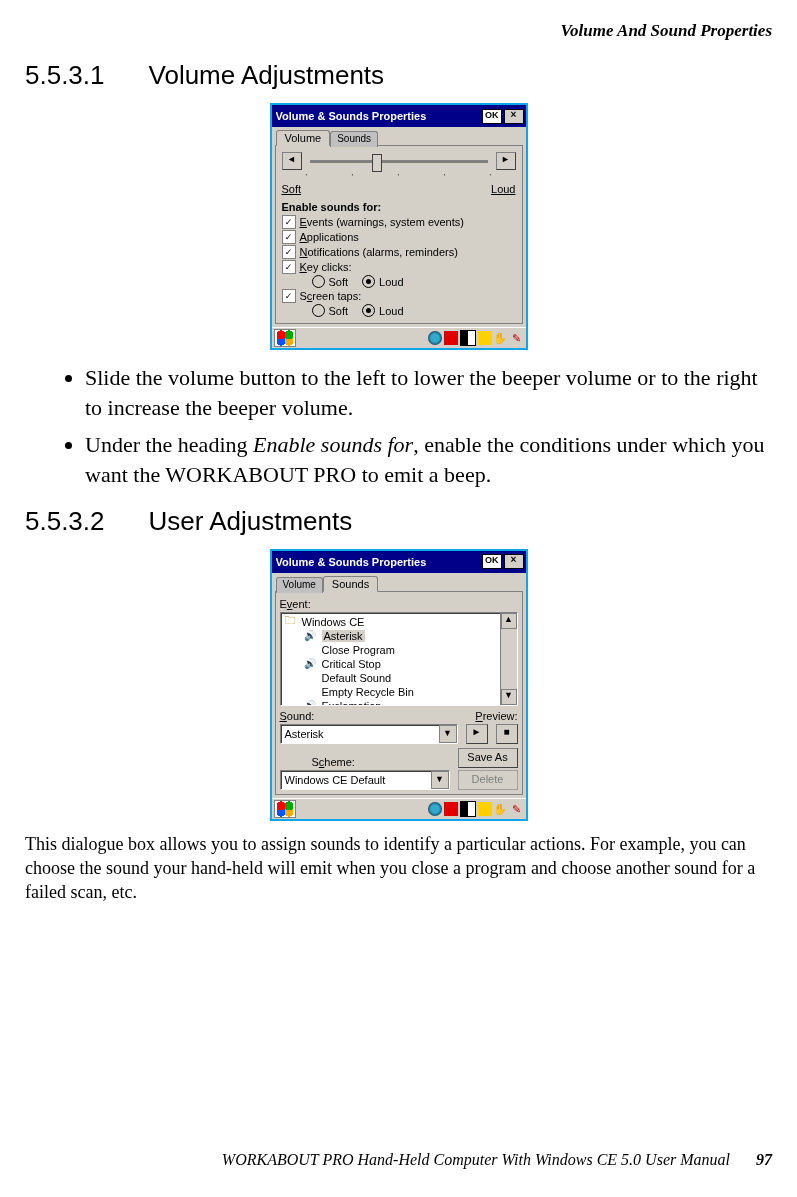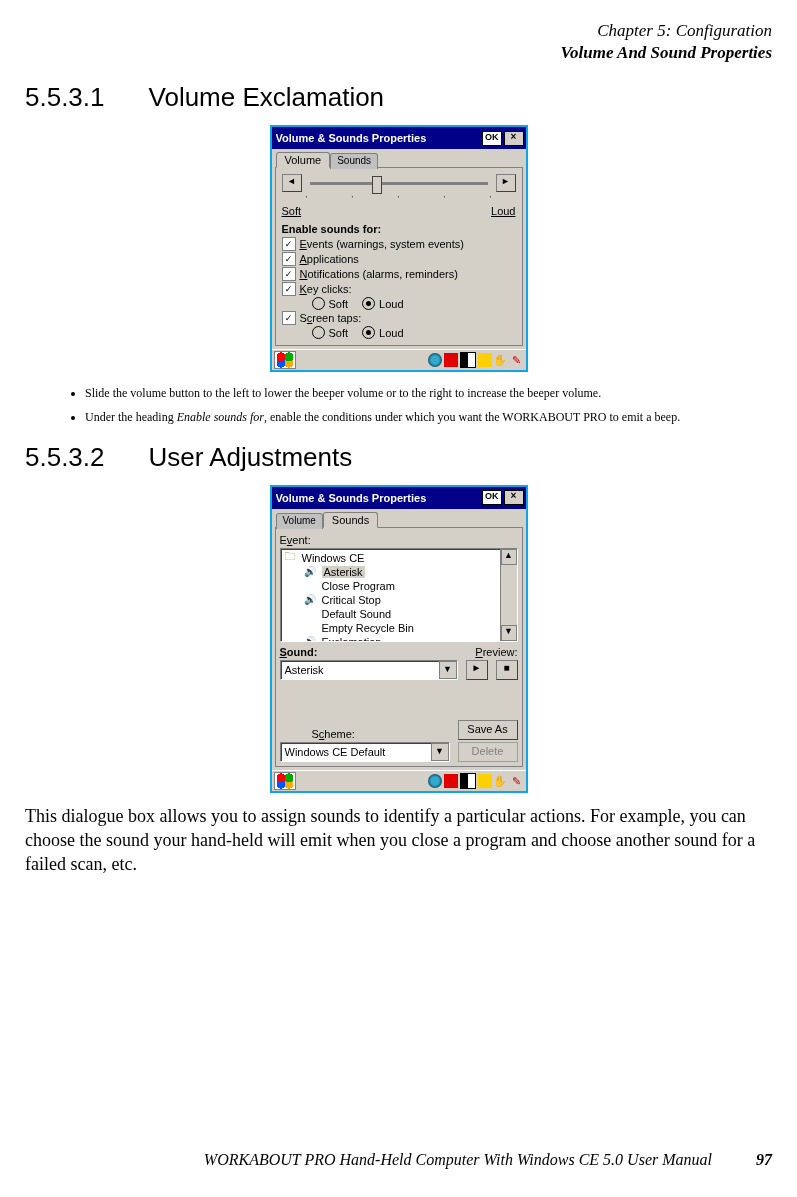--- a/index.html
+++ b/index.html
@@ -39,21 +39,21 @@
     font-stretch: condensed;
   }
   .section-heading .num { font-weight: 400; }
   .section-heading .title { font-weight: 400; }
   .body-text {
     font-size: 18px;
     line-height: 1.35;
     margin: 10px 0 6px 0;
   }
   ul.body-list {
-    font-size: 12px;
+    font-size: 22px;
     line-height: 1.35;
     padding-left: 60px;
     margin: 12px 0 16px 0;
   }
   ul.body-list li { margin-bottom: 8px; list-style-type: disc; }
   em { font-style: italic; }
   .center-wrap { text-align: center; margin: 6px 0 8px 0; }
   
   .ce-window {
     display: inline-block;
@@ -265,37 +265,36 @@
   .side-btn.disabled { color:#808080; border-color:#a0a0a0; }
   .footer {
     position:absolute;
     bottom: 28px;
     right: 25px;
     left: 25px;
     display:flex;
     justify-content:flex-end;
     font-style: italic;
     font-size: 16px;
-    gap: 44px;
+    gap: 26px;
   }
   .footer .pagenum { font-style: italic; font-weight: bold; }
 </style>
 </head>
 <body>
 
 <div class="page">
 
   <div class="header">
-    <div class="line1">Chapter 5: Configuration</div>
     <div class="line2">Volume And Sound Properties</div>
   </div>
 
   <div class="section-heading">
     <span class="num">5.5.3.1</span>
-    <span class="title">Volume Exclamation</span>
+    <span class="title">Volume Adjustments</span>
   </div>
 
   <div class="center-wrap">
     <div class="ce-window">
       <div class="ce-titlebar">
         <span class="title-text">Volume &amp; Sounds Properties</span>
         <span class="ce-ok">OK</span>
         <span class="ce-close">×</span>
       </div>
       <div class="ce-tabs">
@@ -433,21 +432,21 @@
                 <span class="lbl">Exclamation</span>
               </div>
           </div>
           <div class="scroll">
             <div class="scroll-btn">▲</div>
             <div class="scroll-btn">▼</div>
           </div>
         </div>
 
         <div class="row2">
-          <div style="flex:1;font-weight:bold;">
+          <div style="flex:1;">
             <div class="field-label" style="text-decoration:none;"><span class="under">S</span>ound:</div>
           </div>
           <div>
             <div class="field-label" style="text-decoration:none;text-align:right;"><span class="under">P</span>review:</div>
           </div>
         </div>
         <div class="row2" style="align-items:center;margin-top:0;">
           <div class="combo" style="flex:1;">
             <span class="val">Asterisk</span>
             <span class="dd">▼</span>
@@ -457,21 +456,21 @@
         </div>
 
         <div class="row2" style="margin-top:4px;">
           <div style="flex:1;">
             <div class="field-label" style="text-decoration:none;margin-left:32px;">S<span class="under">c</span>heme:</div>
             <div class="combo">
               <span class="val">Windows CE Default</span>
               <span class="dd">▼</span>
             </div>
           </div>
-          <div style="display:flex;flex-direction:column;gap:2px;margin-top:36px;">
+          <div style="display:flex;flex-direction:column;gap:2px;">
             <div class="side-btn">Save As</div>
             <div class="side-btn disabled">Delete</div>
           </div>
         </div>
       </div>
       <div class="ce-taskbar">
         <span class="ce-start"></span>
         <span class="ce-tray">
           <span class="tray-ico tray-globe"></span>
           <span class="tray-ico tray-red"></span>

